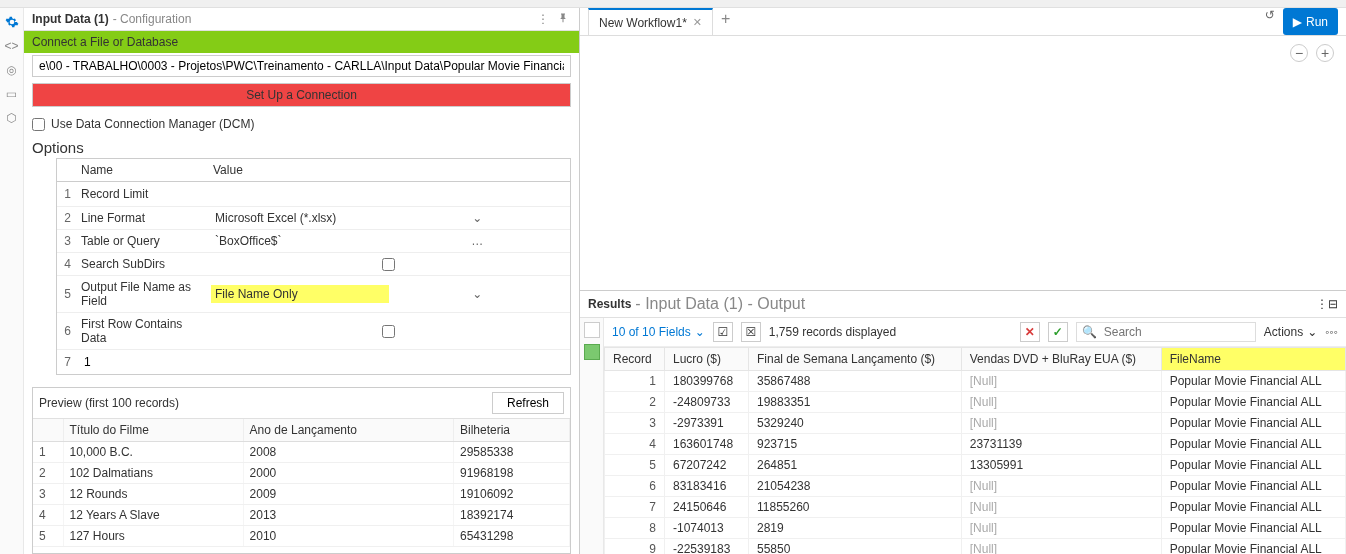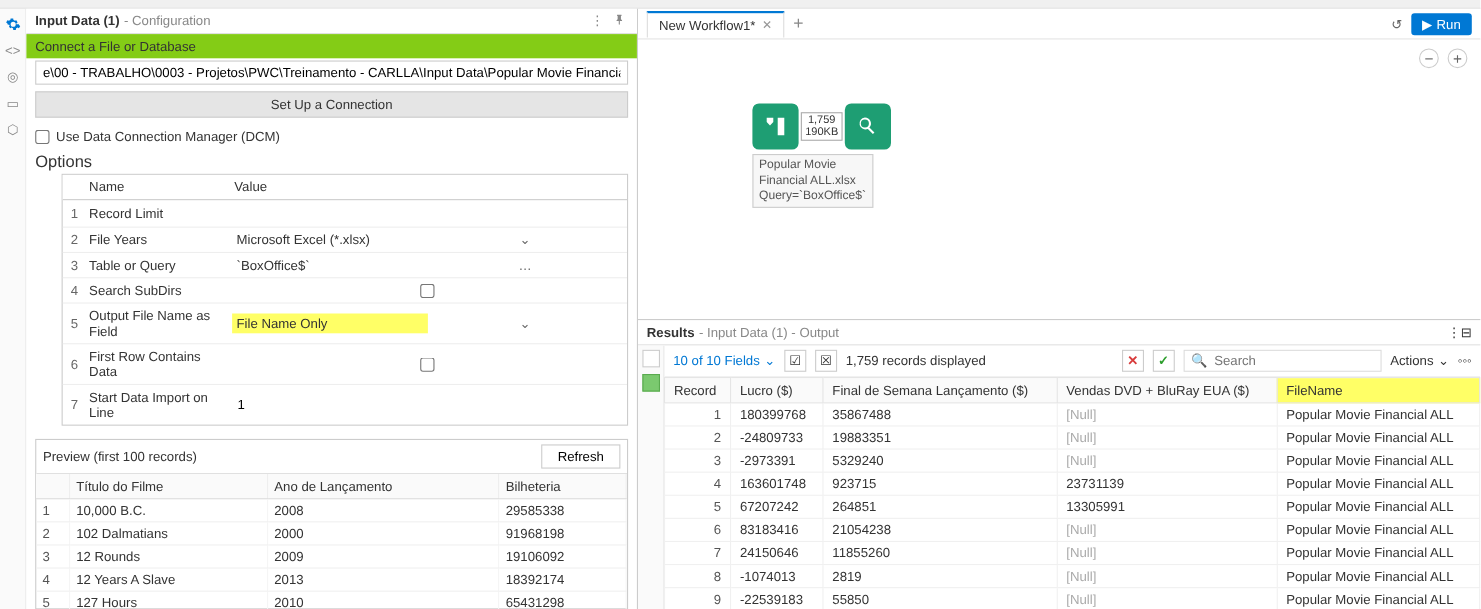--- a/index.html
+++ b/index.html
@@ -10,21 +10,21 @@
 .left-icons .ic { width: 16px; height: 16px; display: flex; align-items: center; justify-content: center; cursor: pointer; color: #888; }
 .left-icons .ic.active { color: #0078d4; }
 .config-panel { width: 556px; border-right: 1px solid #ccc; display: flex; flex-direction: column; background: #fff; }
 .panel-header { display: flex; padding: 4px 8px; border-bottom: 1px solid #e0e0e0; background: #fff; }
 .panel-header .title { font-weight: 600; font-size: 12px; }
 .panel-header .subtitle { color: #888; font-size: 12px; margin-left: 4px; }
 .panel-header .spacer { flex: 1; }
 .panel-header .hdr-icon { width: 14px; height: 14px; margin-left: 6px; cursor: pointer; color: #888; }
 .section-label { padding: 4px 8px; font-size: 12px; background: #84cc16; }
 .path-input { margin: 2px 8px 4px 8px; padding: 3px 6px; border: 1px solid #ccc; background: #fff; font-size: 12px; width: calc(100% - 16px); }
-.setup-btn { margin: 2px 22px 6px 8px; padding: 4px; border: 1px solid #ccc; background: #e5e5e5; text-align: center; cursor: pointer; width: calc(100% - 16px); }
+.setup-btn { margin: 2px 22px 6px 8px; padding: 4px; border: 1px solid #ccc; background: #ef4444; text-align: center; cursor: pointer; width: calc(100% - 16px); }
 .checkbox-row { display: flex; align-items: center; padding: 4px 8px; gap: 6px; }
 .options-label { padding: 4px 8px 2px 8px; font-size: 15px; }
 .options-table { margin: 0 8px 8px 32px; border: 1px solid #ccc; width: calc(100% - 40px); }
 .options-table .ohead { display: flex; background: #fff; border-bottom: 1px solid #ccc; }
 .options-table .ohead .cell { padding: 4px 6px; font-size: 12px; }
 .options-table .orow { display: flex; border-bottom: 1px solid #eee; align-items: center; }
 .options-table .orow:last-child { border-bottom: none; }
 .options-table .num { width: 18px; text-align: right; padding: 4px 4px; color: #666; }
 .options-table .name { width: 132px; padding: 4px 6px; }
 .options-table .val { flex: 1; padding: 2px 4px; }
@@ -38,42 +38,42 @@
 .preview-head { display: flex; align-items: center; padding: 4px 6px; border-bottom: 1px solid #e0e0e0; }
 .preview-head .spacer { flex: 1; }
 .refresh-btn { padding: 3px 14px; border: 1px solid #ccc; background: #fff; cursor: pointer; font-size: 12px; }
 .preview-table { flex: 1; overflow: auto; }
 .ptable { width: 100%; border-collapse: collapse; }
 .ptable th { text-align: left; padding: 4px 6px; font-weight: normal; border-bottom: 1px solid #ddd; border-right: 1px solid #eee; background: #fafafa; font-size: 12px; }
 .ptable td { padding: 3px 6px; border-bottom: 1px solid #f0f0f0; border-right: 1px solid #f5f5f5; font-size: 12px; }
 .ptable td.num { text-align: left; width: 30px; color: #555; }
 
 .right-side { flex: 1; display: flex; flex-direction: column; }
-.tabs-bar { display: flex; align-items: center; border-bottom: 1px solid #ddd; height: 28px; background: #fff; padding: 0 8px; }
+.tabs-bar { display: flex; border-bottom: 1px solid #ddd; height: 28px; background: #fff; padding: 0 8px; }
 .tab { padding: 4px 10px; border: 1px solid transparent; border-bottom: none; font-size: 12px; color: #333; display: flex; align-items: center; gap: 6px; cursor: pointer; }
 .tab.active { border-color: #ddd; border-top: 2px solid #0078d4; background: #fff; }
 .tab .close-x { color: #999; cursor: pointer; font-size: 11px; }
 .tab-add { padding: 2px 8px; color: #888; cursor: pointer; font-size: 16px; }
 .tabs-bar .spacer { flex: 1; }
 .run-btn { background: #0078d4; color: #fff; padding: 3px 10px; border-radius: 3px; display: flex; align-items: center; gap: 4px; cursor: pointer; font-size: 12px; }
 .history-ic { color: #666; margin-right: 8px; cursor: pointer; }
 .canvas { flex: 1; position: relative; background: #fff; }
 .canvas .zoom-ctrl { position: absolute; right: 12px; top: 8px; display: flex; gap: 8px; }
 .canvas .zoom-ctrl span { width: 18px; height: 18px; border: 1px solid #ccc; border-radius: 50%; display: flex; align-items: center; justify-content: center; cursor: pointer; color: #666; font-size: 14px; }
 .tool-node { position: absolute; left: 104px; top: 58px; }
 .tool-icons { display: flex; align-items: center; }
 .tool-icon { width: 42px; height: 42px; border-radius: 6px; display: flex; align-items: center; justify-content: center; }
 .tool-icon.green { background: #1e9e73; }
 .tool-badge { border: 1px solid #aaa; padding: 1px 3px; font-size: 10px; text-align: center; margin: 0 2px; background: #fff; line-height: 1.1; }
 .tool-label { border: 1px solid #ccc; background: #f7f7f7; padding: 3px 5px; font-size: 11px; color: #555; margin-top: 4px; max-width: 110px; line-height: 1.25; }
 
 .results-panel { border-top: 1px solid #ccc; display: flex; flex-direction: column; height: 264px; }
 .results-head { display: flex; align-items: center; padding: 4px 8px; border-bottom: 1px solid #e0e0e0; }
 .results-head .title { font-weight: 600; font-size: 12px; }
-.results-head .subtitle { color: #888; font-size: 12px; margin-left: 4px; }
+.results-head .subtitle { color: #888; font-size: 16px; margin-left: 4px; }
 .results-head .spacer { flex: 1; }
 .results-body { display: flex; flex: 1; overflow: hidden; }
 .results-left-icons { width: 24px; background: #fafafa; border-right: 1px solid #e8e8e8; display: flex; flex-direction: column; align-items: center; padding-top: 4px; gap: 6px; }
 .results-left-icons .ric { width: 16px; height: 16px; border: 1px solid #ccc; background: #fff; cursor: pointer; }
 .results-left-icons .ric.green { background: #7bc96f; border-color: #5aaa4f; }
 .results-content { flex: 1; display: flex; flex-direction: column; overflow: hidden; }
 .results-toolbar { display: flex; align-items: center; padding: 4px 8px; border-bottom: 1px solid #eee; gap: 8px; font-size: 12px; }
 .fields-drop { color: #0078d4; cursor: pointer; display: flex; align-items: center; gap: 4px; }
 .tick-btn { width: 20px; height: 20px; border: 1px solid #ccc; display: flex; align-items: center; justify-content: center; cursor: pointer; }
 .x-btn { color: #d83b3b; font-weight: bold; }
@@ -132,21 +132,21 @@
         <div class="cell" style="flex:1">Value</div>
       </div>
       <div id="options-rows">
           <div class="orow">
             <div class="num">1</div>
             <div class="name">Record Limit</div>
             <div class="val"><input type="text" style=""></div>
           </div>
           <div class="orow">
             <div class="num">2</div>
-            <div class="name">File Years</div>
+            <div class="name">Line Format</div>
             <div class="val select">
               <span>Microsoft Excel (*.xlsx)</span>
               <span class="chev">⌄</span>
             </div>
           </div>
           <div class="orow">
             <div class="num">3</div>
             <div class="name">Table or Query</div>
             <div class="val select">
               <span>`BoxOffice$`</span>
@@ -170,21 +170,20 @@
           </div>
           <div class="orow">
             <div class="num">6</div>
             <div class="name">First Row Contains Data</div>
             <div class="val check">
               <input type="checkbox" style="">
             </div>
           </div>
           <div class="orow">
             <div class="num">7</div>
-            <div class="name">Start Data Import on Line</div>
             <div class="val"><input type="text" value="1" style=""></div>
           </div>
         </div>
     </div>
     <div class="preview-wrap">
       <div class="preview-head">
         <span>Preview (first 100 records)</span>
         <span class="spacer"></span>
         <button class="refresh-btn">Refresh</button>
       </div>
@@ -246,39 +245,20 @@
       <span class="history-ic">↺</span>
       <div class="run-btn">
         <span>▶</span>
         <span>Run</span>
       </div>
     </div>
     <div class="canvas">
       <div class="zoom-ctrl">
         <span>−</span>
         <span>+</span>
-      </div>
-      <div class="tool-node">
-        <div class="tool-icons">
-          <div class="tool-icon green">
-            <svg width="24" height="24" viewBox="0 0 24 24">
-                <path fill="#fff" d="M4 4h6v4l-3 3-3-3V4zm10 0h6v16h-6V4z"></path>
-              </svg>
-          </div>
-          <div class="tool-badge">
-            <div>1,759</div>
-            <div>190KB</div>
-          </div>
-          <div class="tool-icon green">
-            <svg width="22" height="22" viewBox="0 0 24 24">
-                <path fill="#fff" d="M9 3a6 6 0 0 1 4.47 10l5 5-1.5 1.5-5-5A6 6 0 1 1 9 3zm0 2a4 4 0 1 0 0 8 4 4 0 0 0 0-8z"></path>
-              </svg>
-          </div>
-        </div>
-        <div class="tool-label">Popular Movie Financial ALL.xlsx Query=`BoxOffice$`</div>
       </div>
     </div>
 
     <div class="results-panel">
       <div class="results-head">
         <span class="title">Results</span>
         <span class="subtitle">- Input Data (1) - Output</span>
         <span class="spacer"></span>
         <span class="hdr-icon">⋮</span>
         <span class="hdr-icon">⊟</span>

